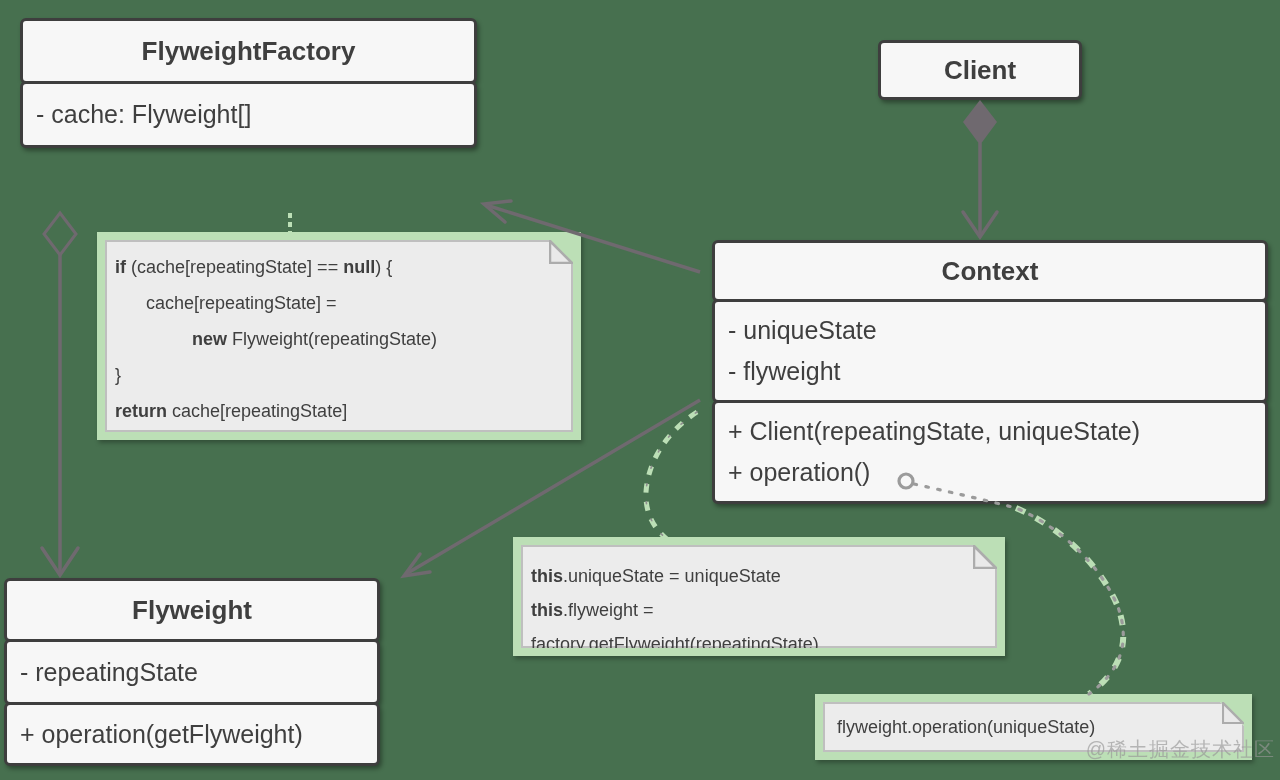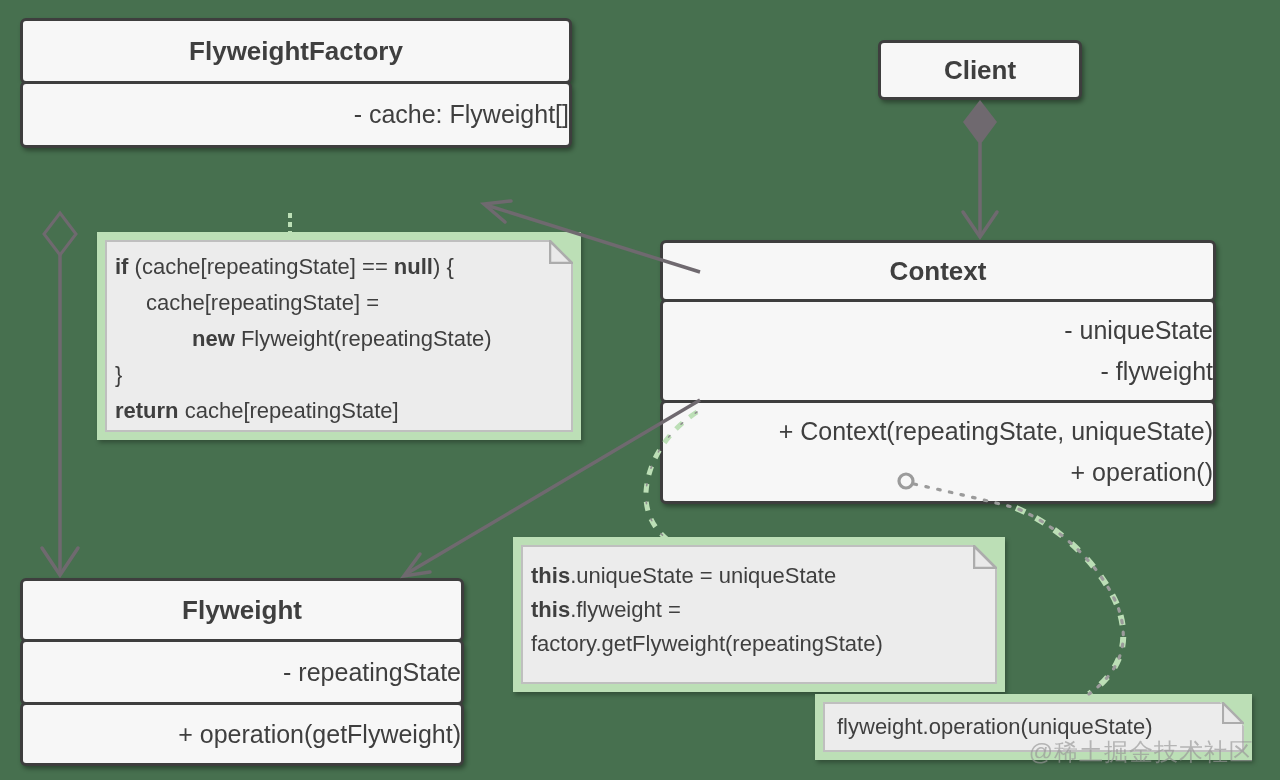--- a/index.html
+++ b/index.html
@@ -20,21 +20,21 @@
     position:absolute;z-index:2;
     filter:drop-shadow(2px 3px 2px rgba(0,0,0,0.35));
   }
   .compartment{
     position:relative;box-sizing:border-box;
     background:var(--box-fill);
     border:3px solid var(--box-border);
     border-radius:6px;
     margin-top:-3px;
     color:var(--ink);
-    display:flex;flex-direction:column;justify-content:center;align-items:flex-end;
+    display:flex;flex-direction:column;justify-content:center;
   }
   .compartment:first-child{margin-top:0;}
   .compartment.header{
     font-weight:bold;font-size:26px;text-align:center;
     align-items:center;
   }
   .compartment.members{
     font-size:25px;padding-left:13px;
   }
   .member-row{line-height:41px;white-space:nowrap;}
@@ -43,67 +43,67 @@
     position:absolute;z-index:3;box-sizing:border-box;
     background:var(--note-frame);
     padding:8px;
     filter:drop-shadow(2px 3px 2px rgba(0,0,0,0.28));
   }
   .note-inner{
     position:relative;box-sizing:border-box;width:100%;height:100%;
     background:var(--note-fill);
     border:2px solid var(--note-border);
     clip-path:polygon(0 0, calc(100% - 24px) 0, 100% 24px, 100% 100%, 0 100%);
-    color:var(--ink);font-size:22px;
+    color:var(--ink);font-size:18px;
   }
   .note-fold{position:absolute;top:8px;right:8px;z-index:4;pointer-events:none;}
   .note-line{white-space:nowrap;}
   .b{font-weight:bold;}
   .note-pad1 .note-inner{padding:7px 0 0 8px;}
   .note-pad1 .note-line{line-height:36px;}
   .note-pad2 .note-inner{padding:12px 0 0 8px;}
   .note-pad2 .note-line{line-height:34px;}
   .note-pad3 .note-inner{display:flex;align-items:center;padding-left:12px;}
   
   svg.connectors{position:absolute;inset:0;z-index:5;pointer-events:none;}
   
   .watermark{
-    position:absolute;z-index:6;right:26px;top:736px;
-    font-size:24px;letter-spacing:1px;color:var(--wm);text-align:center;
+    position:absolute;z-index:6;right:5px;top:736px;
+    font-size:20px;letter-spacing:1px;color:var(--wm);text-align:center;
   }
 </style>
 </head>
 <body>
 
 <div class="canvas">
 
-  <div class="uml-class" style="left:20px;top:18px;width:552px;">
+  <div class="uml-class" style="left:20px;top:18px;width:457px;">
     <div class="compartment header" style="height:66px">FlyweightFactory</div>
     <div class="compartment members" style="height:67px">
         <div class="member-row">- cache: Flyweight[]</div>
       </div>
   </div>
 
   <div class="uml-class" style="left:878px;top:40px;width:204px;">
     <div class="compartment header" style="height:60px">Client</div>
   </div>
 
-  <div class="uml-class" style="left:660px;top:240px;width:556px;">
+  <div class="uml-class" style="left:712px;top:240px;width:556px;">
     <div class="compartment header" style="height:62px">Context</div>
     <div class="compartment members" style="height:104px">
         <div class="member-row">- uniqueState</div>
         <div class="member-row">- flyweight</div>
       </div>
     <div class="compartment members" style="height:104px">
-        <div class="member-row">+ Context(repeatingState, uniqueState)</div>
+        <div class="member-row">+ Client(repeatingState, uniqueState)</div>
         <div class="member-row">+ operation()</div>
       </div>
   </div>
 
-  <div class="uml-class" style="left:20px;top:578px;width:444px;">
+  <div class="uml-class" style="left:4px;top:578px;width:376px;">
     <div class="compartment header" style="height:64px">Flyweight</div>
     <div class="compartment members" style="height:66px">
         <div class="member-row">- repeatingState</div>
       </div>
     <div class="compartment members" style="height:64px">
         <div class="member-row">+ operation(getFlyweight)</div>
       </div>
   </div>
 
   <div class="note note-pad1" style="left:97px;top:232px;width:484px;height:208px;">
@@ -112,21 +112,21 @@
         <div class="note-line" style="padding-left: 31px;"><span>cache[repeatingState] =</span></div>
         <div class="note-line" style="padding-left: 77px;"><span class="b">new</span><span> Flyweight(repeatingState)</span></div>
         <div class="note-line"><span>}</span></div>
         <div class="note-line"><span class="b">return</span><span> cache[repeatingState]</span></div>
       </div>
     <svg class="note-fold" width="24" height="24" viewBox="0 0 24 24">
         <polygon points="1,1 23,23 1,23" fill="var(--fold-fill)" stroke="var(--fold-edge)" stroke-width="2.5" stroke-linejoin="round"></polygon>
       </svg>
   </div>
 
-  <div class="note note-pad2" style="left:513px;top:537px;width:492px;height:155px;">
+  <div class="note note-pad2" style="left:513px;top:537px;width:492px;height:119px;">
     <div class="note-inner">
         <div class="note-line"><span class="b">this</span><span>.uniqueState = uniqueState</span></div>
         <div class="note-line"><span class="b">this</span><span>.flyweight =</span></div>
         <div class="note-line"><span>factory.getFlyweight(repeatingState)</span></div>
       </div>
     <svg class="note-fold" width="24" height="24" viewBox="0 0 24 24">
         <polygon points="1,1 23,23 1,23" fill="var(--fold-fill)" stroke="var(--fold-edge)" stroke-width="2.5" stroke-linejoin="round"></polygon>
       </svg>
   </div>
 

